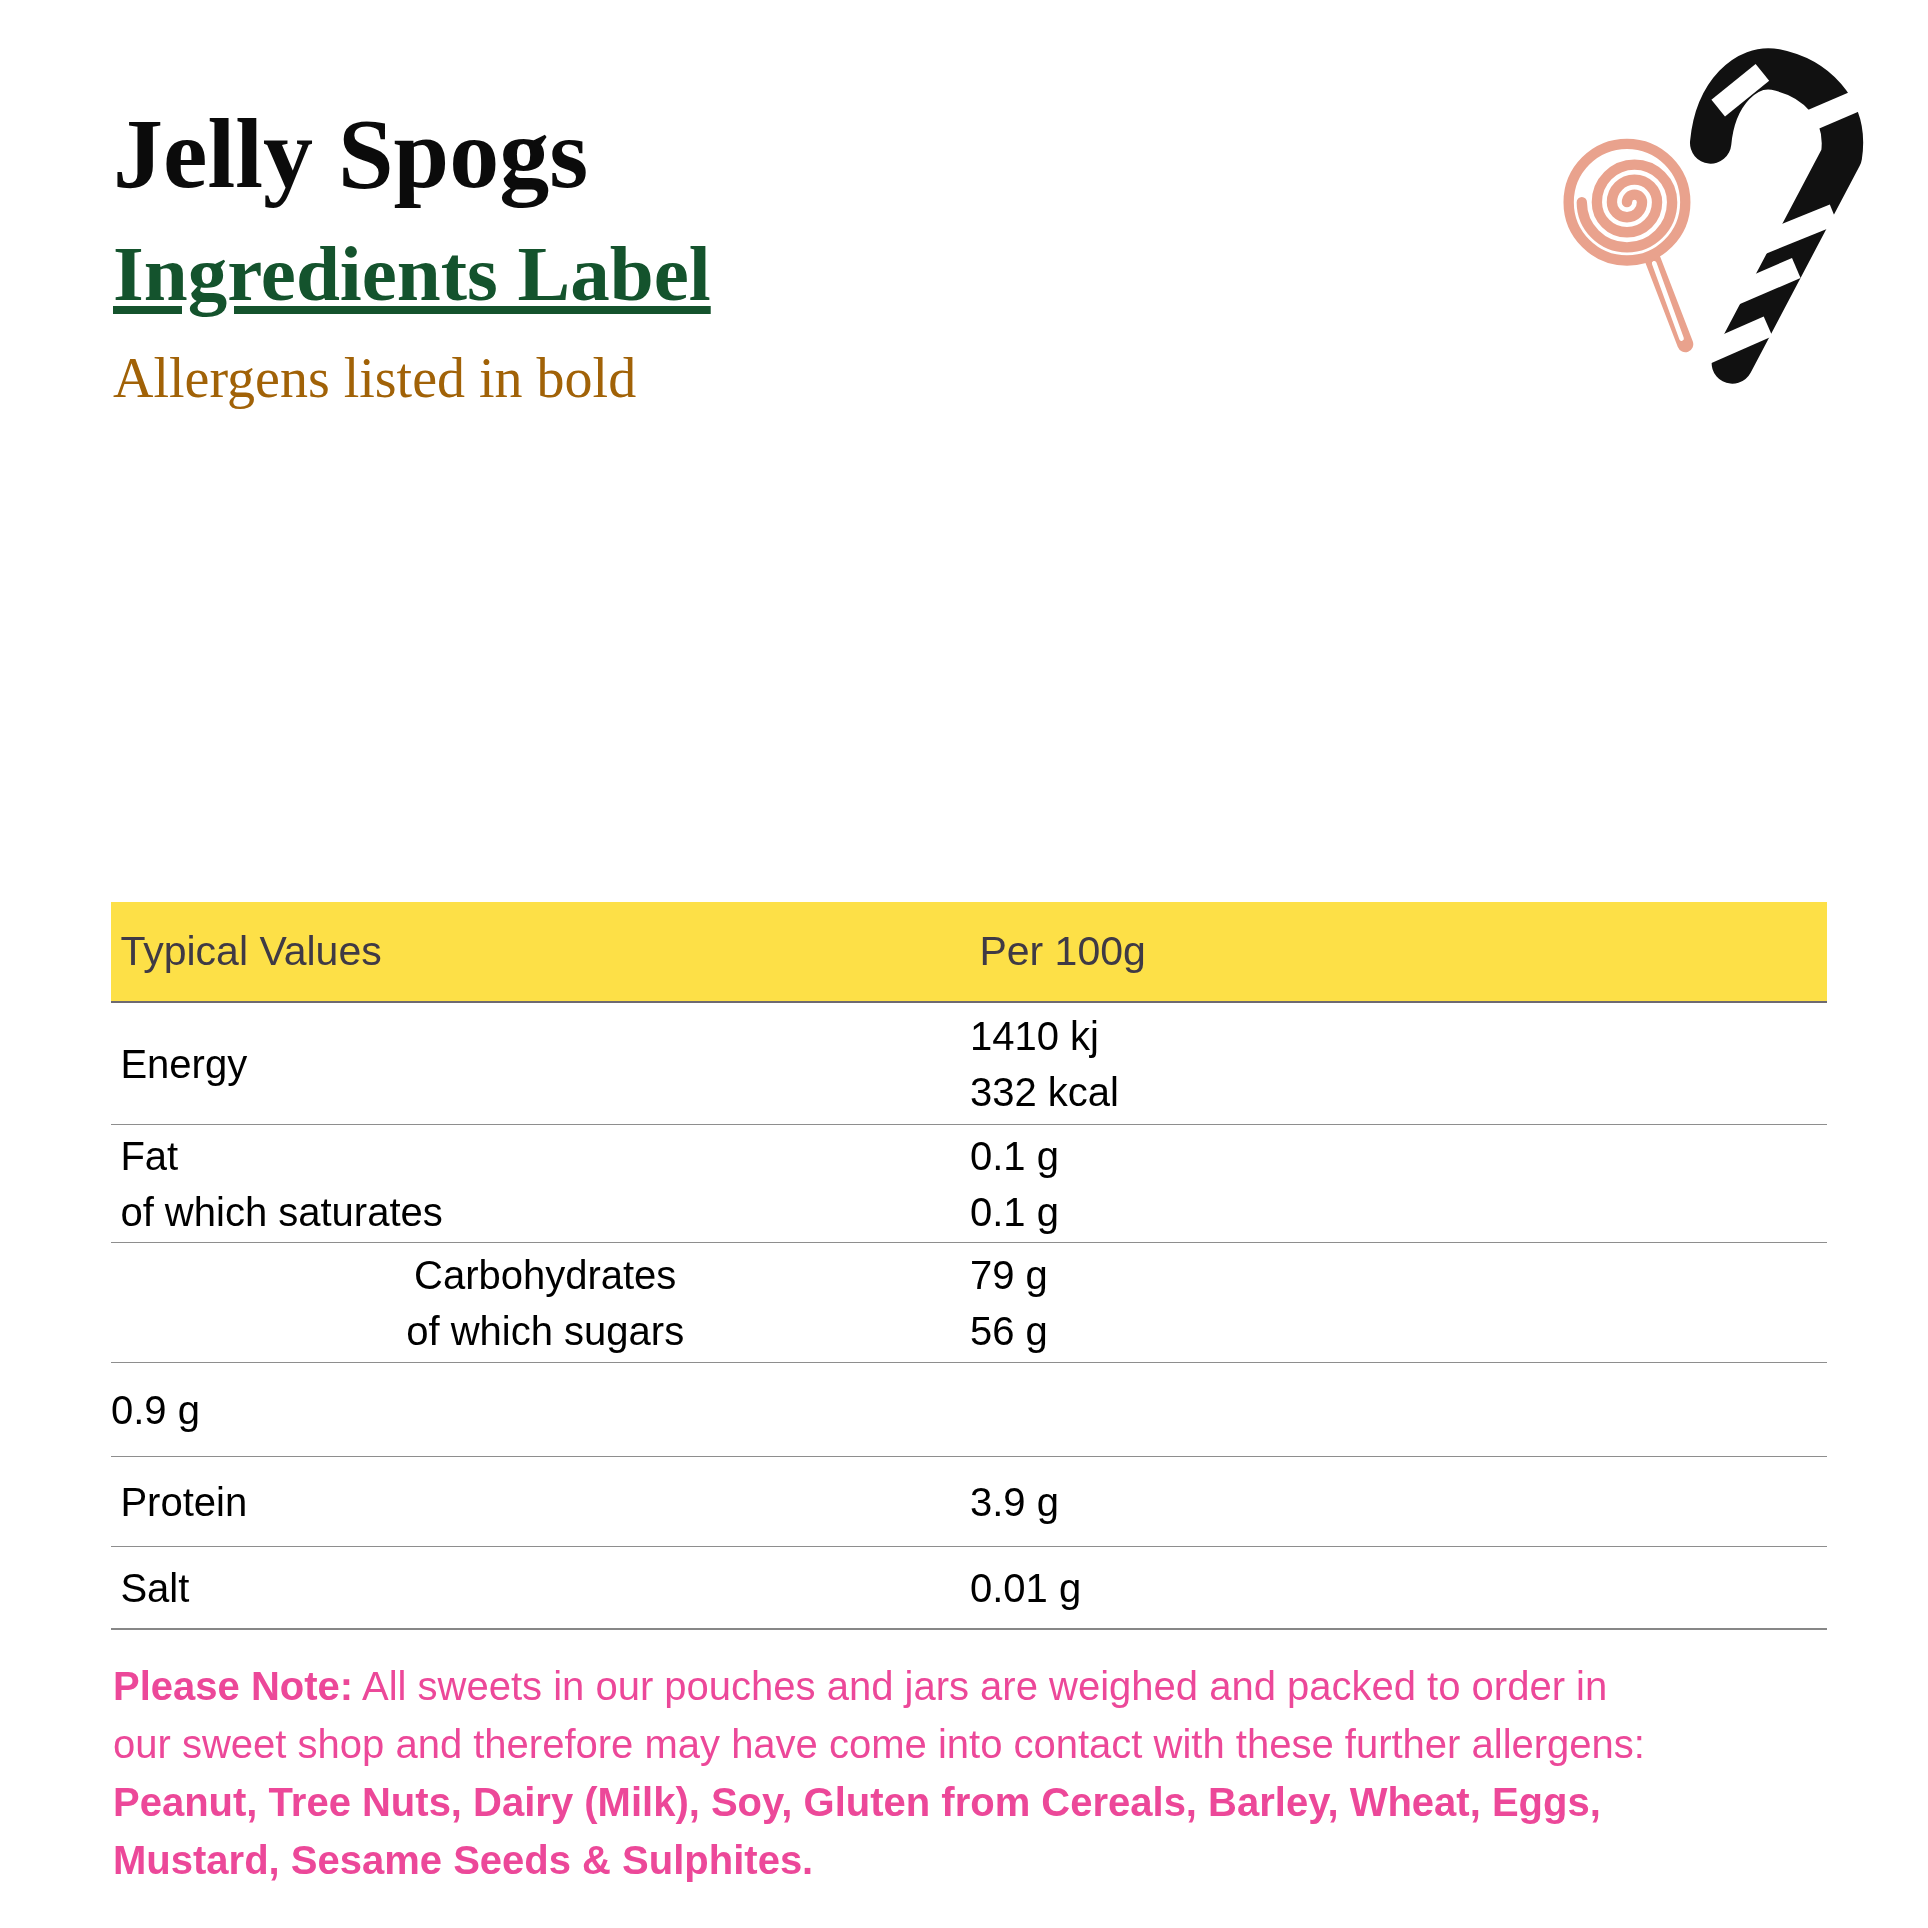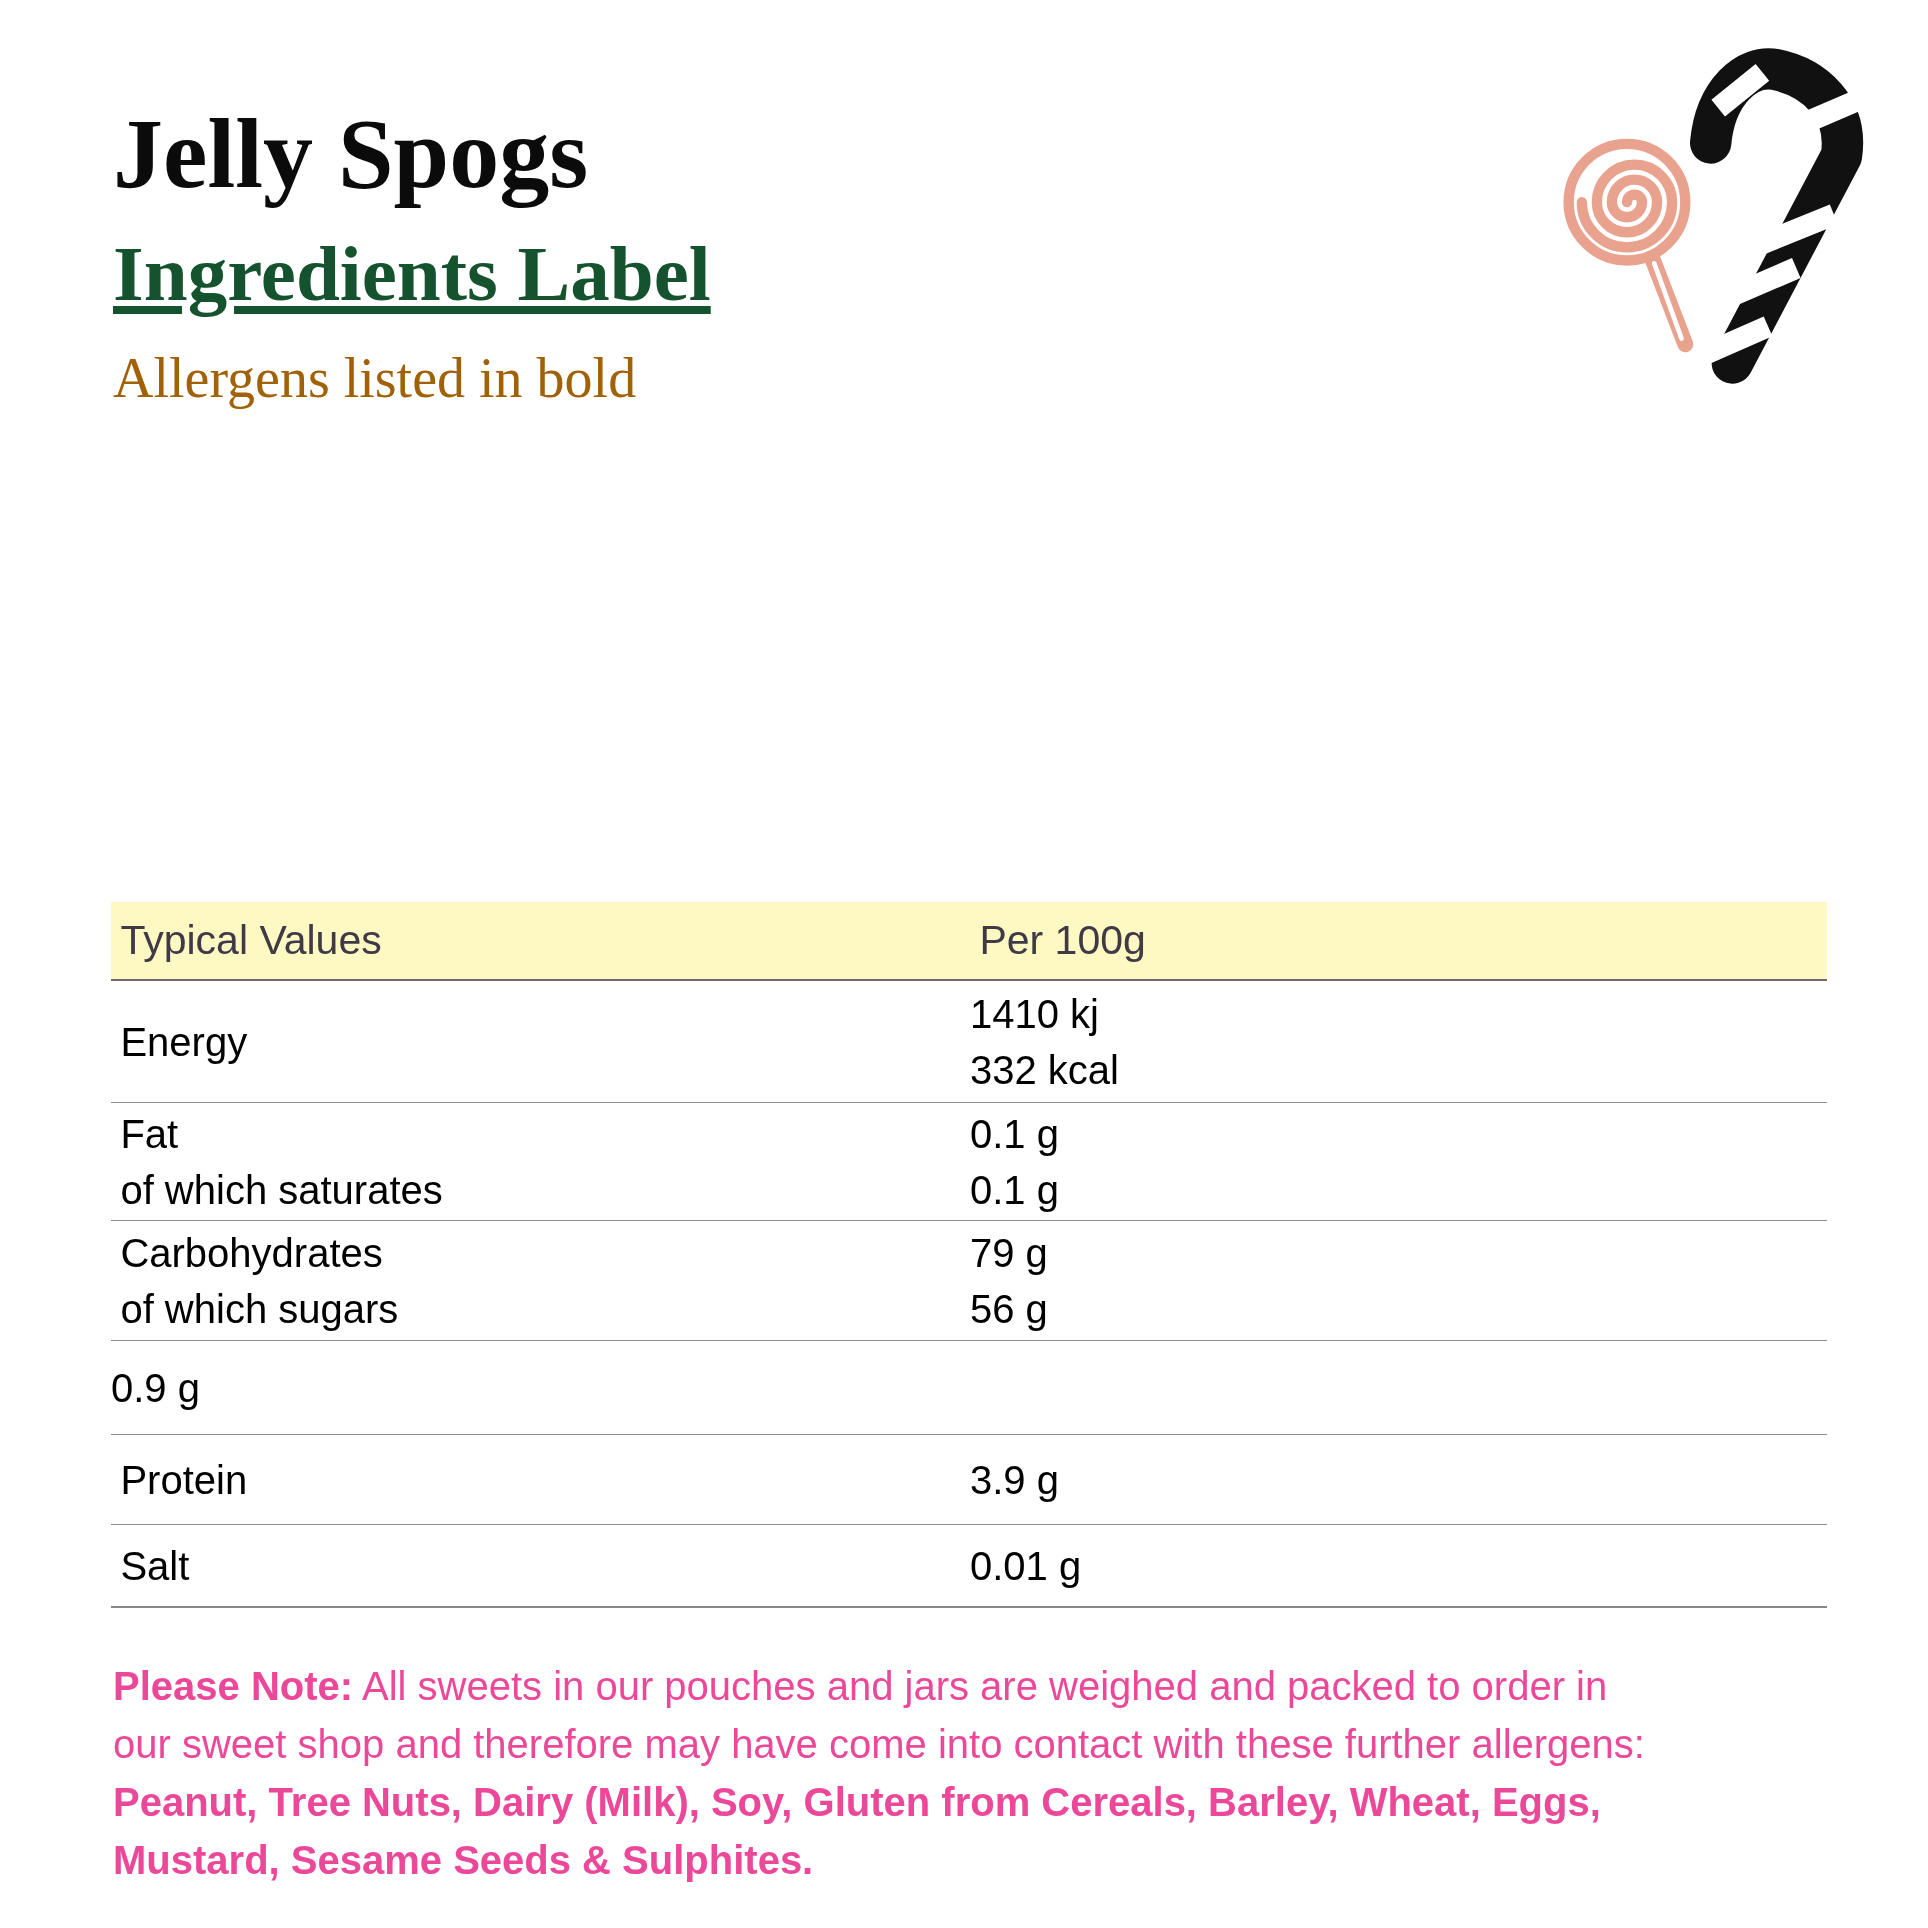--- a/index.html
+++ b/index.html
@@ -14,30 +14,30 @@
   .allergens-sub{position:absolute;left:113px;top:350px;font-family:"Liberation Serif",serif;
          font-weight:normal;font-size:56px;line-height:1;color:#a16207;}
 
   .ingredients{position:absolute;left:113px;top:441px;width:1770px;
          font-size:40px;line-height:58px;letter-spacing:-0.3px;color:#000;}
   .ingredients div{white-space:nowrap;}
 
   .icons{position:absolute;left:1544px;top:47px;width:339px;height:348px;}
 
   .ntable{position:absolute;left:111px;top:902px;width:1716px;}
-  .thead{display:flex;align-items:center;height:79px;background:#fef9c3;
+  .thead{display:flex;align-items:center;height:101px;background:#fde047;
          border-bottom:2.8px solid #6e6a70;box-sizing:border-box;
          color:#3f3a45;font-size:41px;}
   .thead .c1{width:859px;padding-left:9.4px;}
   .trow{display:flex;align-items:center;border-bottom:1.9px solid #8e8e8e;box-sizing:border-box;
         font-size:40px;line-height:56px;}
   .trow .label-cell{width:859px;padding-left:9.4px;box-sizing:border-box;}
   .trow:nth-child(1){height:122px;}
   .trow:nth-child(2){height:118px;}
-  .trow:nth-child(3){height:120px;}
+  .trow:nth-child(3){height:120px;text-align:center;}
   .trow:nth-child(4){height:94px;}
   .trow:nth-child(5){height:90px;}
   .trow:nth-child(6){height:83px;border-bottom:2.8px solid #878787;}
 
   .note{position:absolute;left:113px;top:1657px;width:1770px;
         font-size:40px;line-height:58px;color:#ec4899;}
   .note div{white-space:nowrap;}
   .note .b{font-weight:bold;}
 </style>
 </head>

